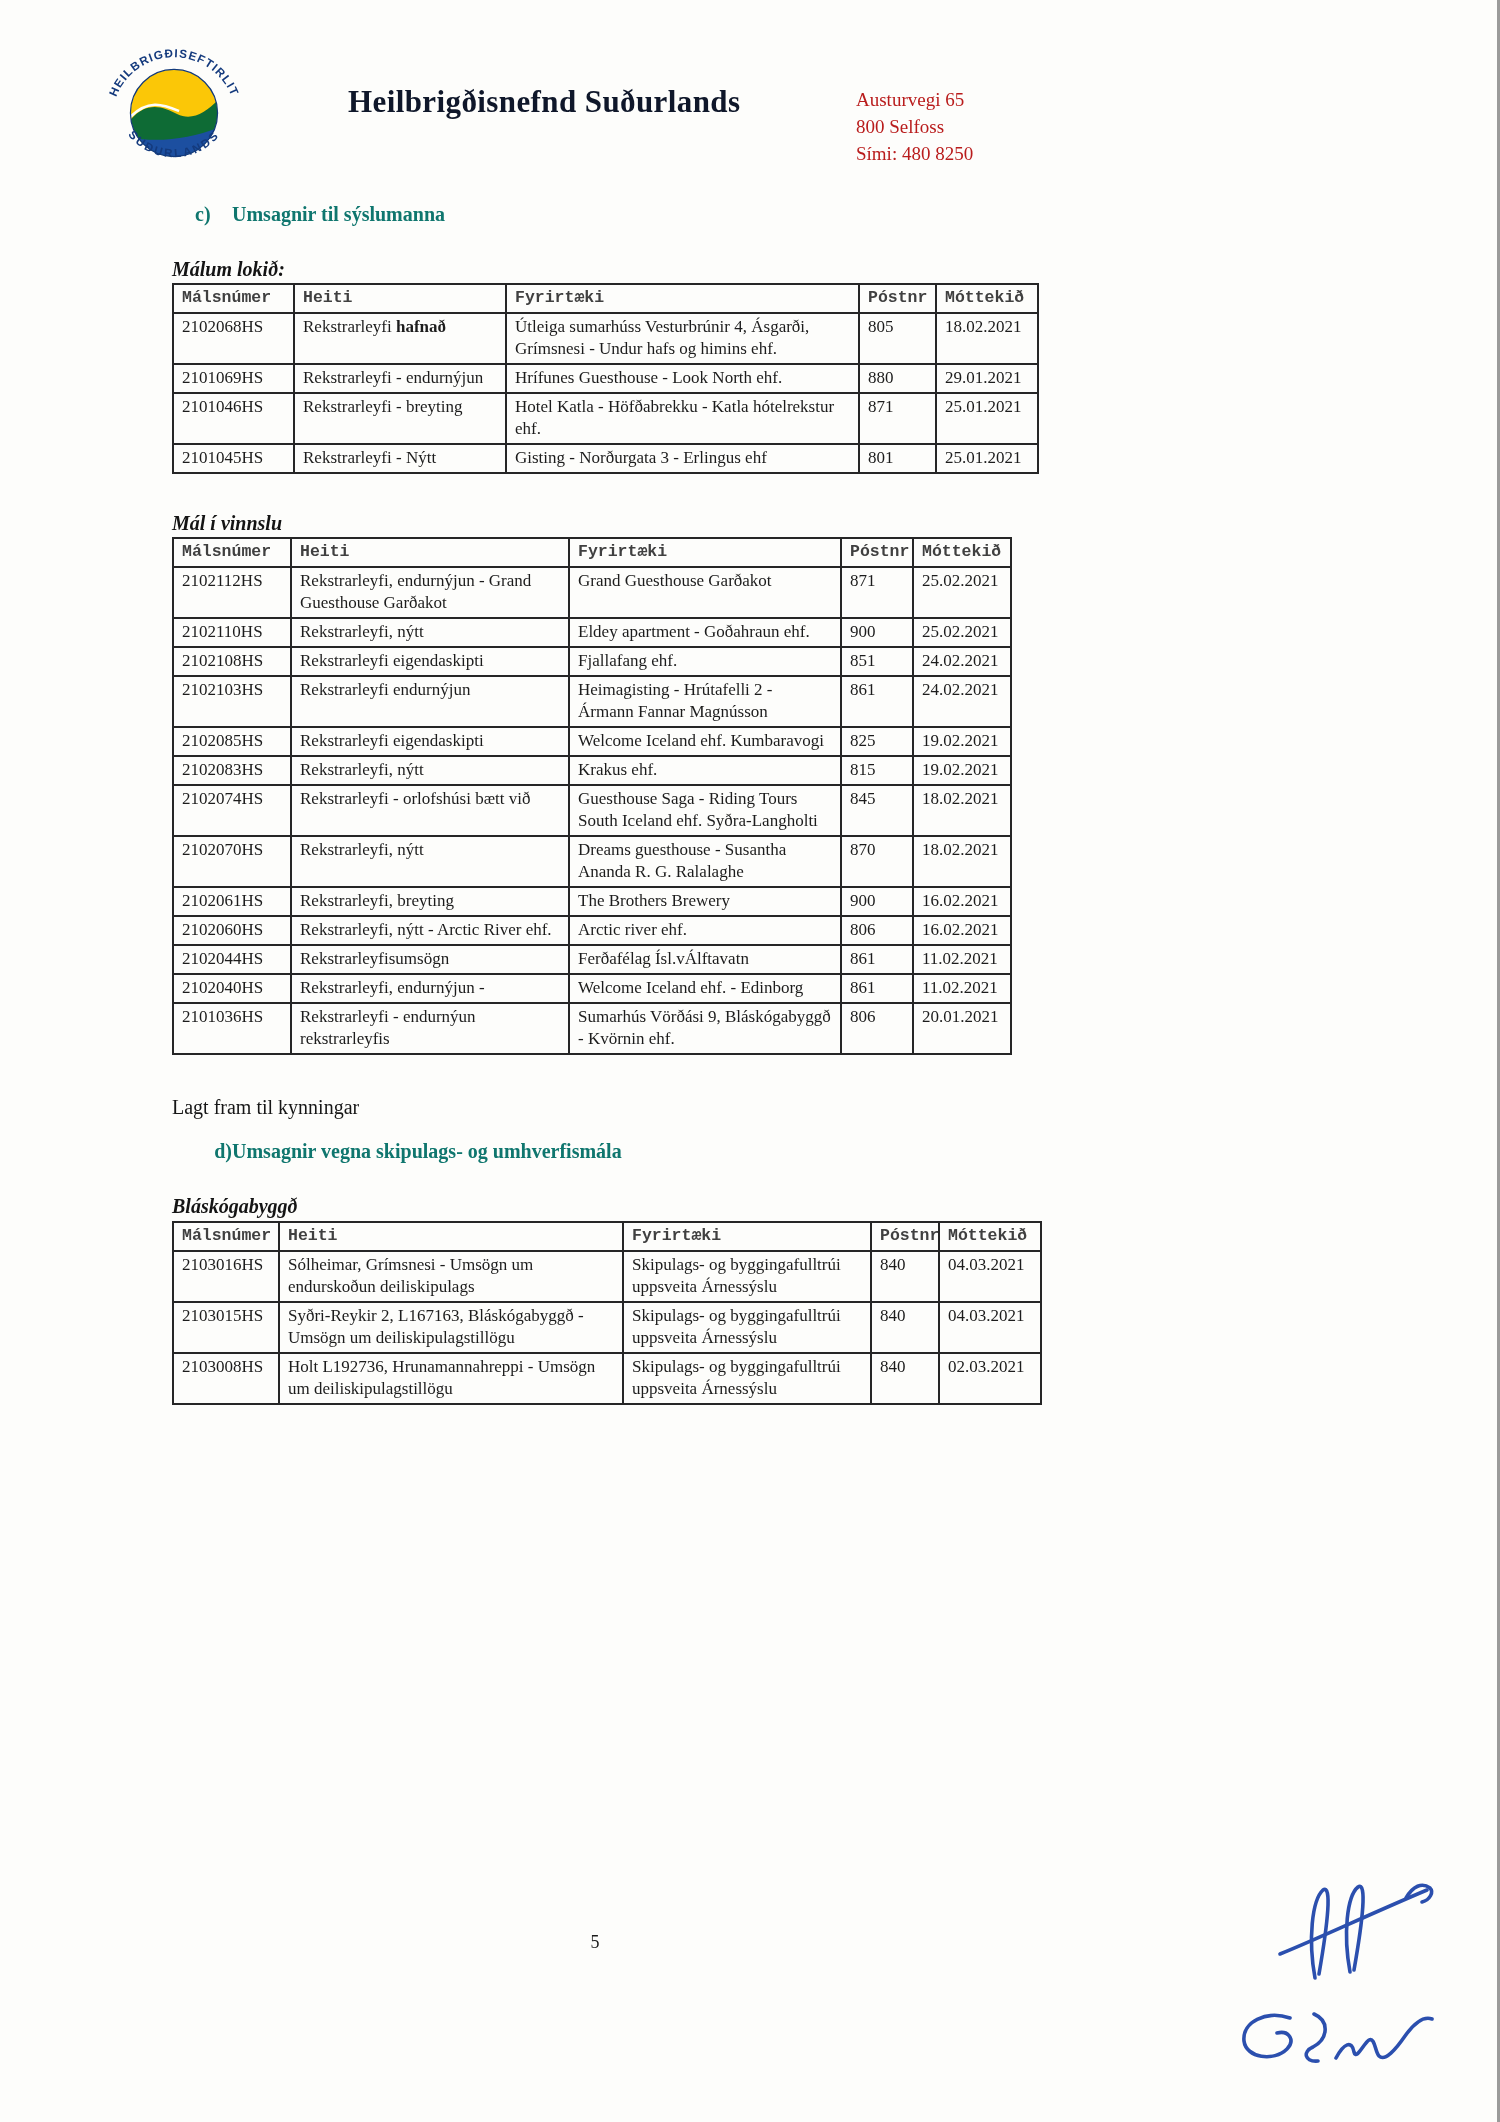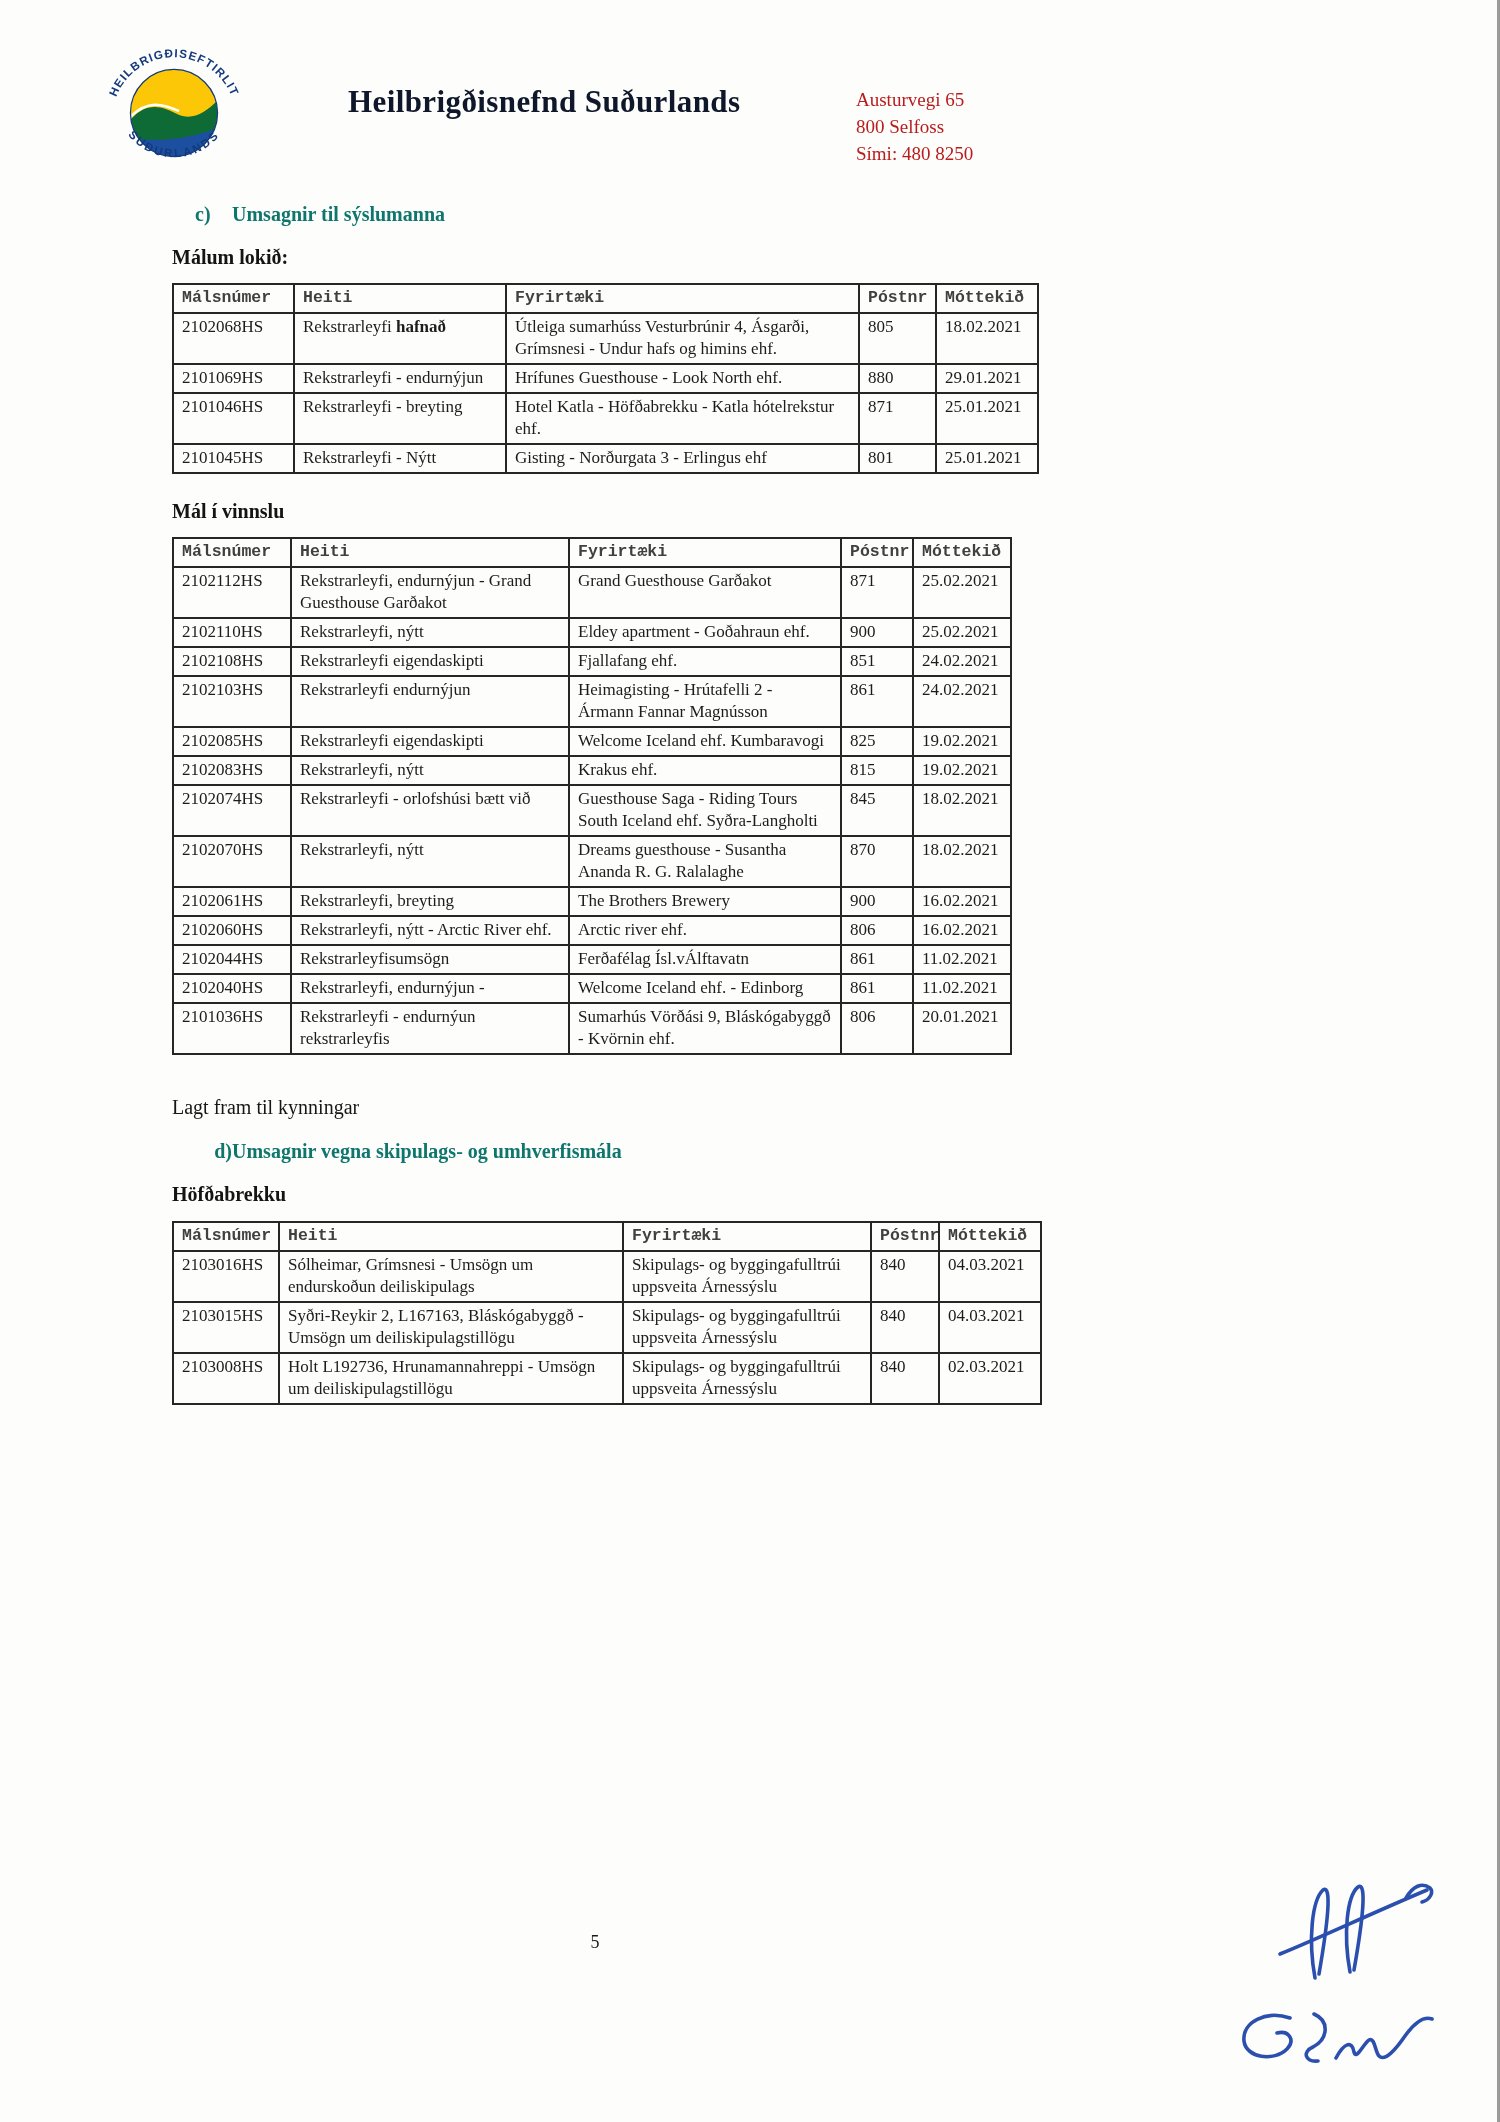--- a/index.html
+++ b/index.html
@@ -26,22 +26,22 @@
   .address {
     position: absolute; left: 856px; top: 86px;
     font-size: 19px; line-height: 27px; color: #b91c1c;
   }
   .heading {
     position: absolute; font-weight: bold; font-size: 20px; color: #0f766e;
     white-space: nowrap;
   }
   .heading .hlabel { display: inline-block; width: 37px; }
   .subheading {
-    position: absolute; font-weight: bold; font-size: 20px;
-    color: #141414; white-space: nowrap;
+    position: absolute; font-weight: bold; font-style: italic; font-size: 20px;
+    color: #141414; white-space: nowrap; margin-top: 12px;
   }
   table.doc-table {
     position: absolute; border-collapse: collapse; table-layout: fixed;
     font-size: 17px; line-height: 22px; background: transparent;
   }
   .doc-table th, .doc-table td {
     border: 2px solid #262626; padding: 2px 8px 3px 8px;
     vertical-align: top; text-align: left; overflow: hidden;
   }
   .doc-table th {
@@ -263,21 +263,21 @@
         </tr>
       </tbody>
     </table>
 
   <div class="note" style="left:172px; top:1096px;">Lagt fram til kynningar</div>
 
   <div class="heading" style="left:195px; top:1140px;text-align:right;">
     <span class="hlabel">d)</span><span>Umsagnir vegna skipulags- og umhverfismála</span>
   </div>
 
-  <div class="subheading" style="left:172px; top:1183px;">Höfðabrekku</div>
+  <div class="subheading" style="left:172px; top:1183px;">Bláskógabyggð</div>
 
   <table class="doc-table" style="left:172px; top:1221px; width:868px;">
     <colgroup>
       <col style="width:106px">
         <col style="width:344px">
         <col style="width:248px">
         <col style="width:68px">
         <col style="width:102px">
     </colgroup>
   <thead>

